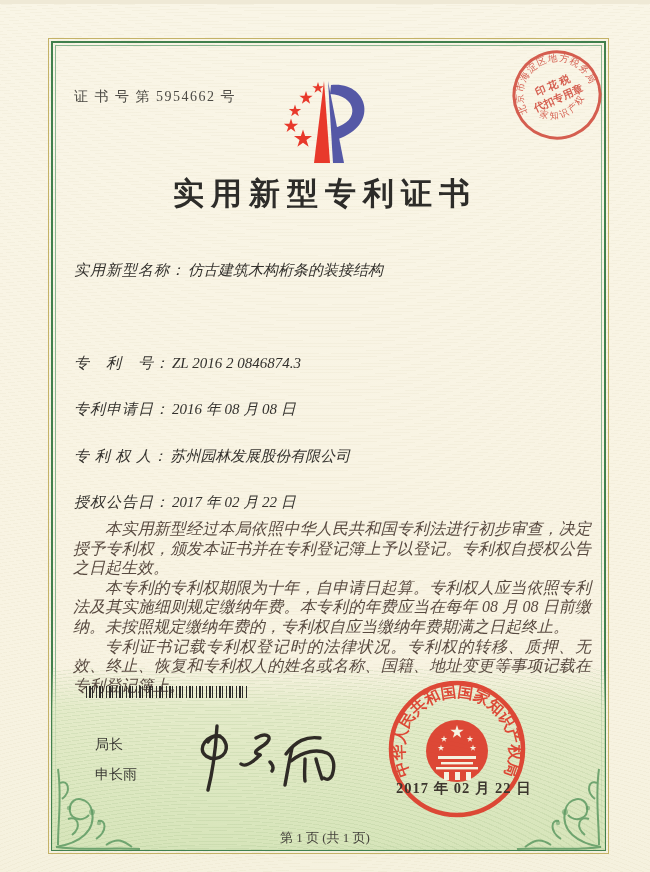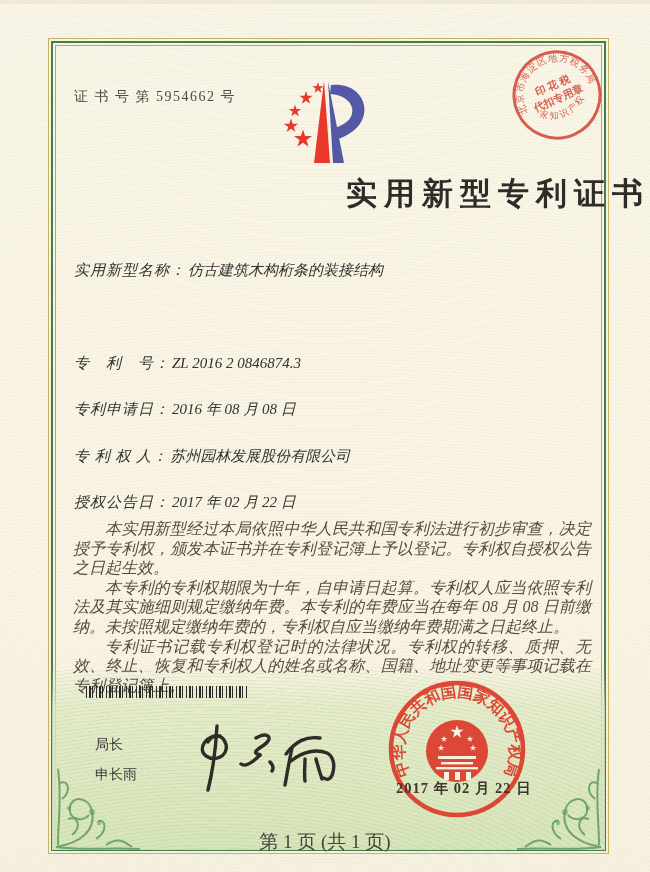--- a/index.html
+++ b/index.html
@@ -18,37 +18,37 @@
     border:2px solid #41804d;}
   .frame-inner{position:absolute; left:2px; top:2px; right:2px; bottom:2px;
     border:1px solid #8cb791;}
   
   .green-zone{position:absolute; left:52px; top:664px; right:45px; bottom:26px; z-index:1;
     background:
       repeating-radial-gradient(ellipse 700px 300px at 30% 150%, rgba(130,165,105,0.13) 0 2px, rgba(0,0,0,0) 2px 8px),
       linear-gradient(180deg, rgba(223,234,197,0) 0%, rgba(222,233,194,0.75) 22%, rgba(213,228,184,0.95) 100%);}
   .abs{position:absolute; z-index:3;}
   .cert-no{left:74px; top:84px; font-size:14px; color:#4c4a44; letter-spacing:1.5px;}
-  .title{left:0; right:0; top:169px; text-align:right; font-size:31px; font-weight:bold;
+  .title{left:0; right:0; top:169px; text-align:center; font-size:31px; font-weight:bold;
     color:#2d2c29; letter-spacing:7px;}
   .field-row{left:74px; width:470px; font-size:15px; color:#33312d; white-space:nowrap;font-style:italic;}
   .field-row .lbl{letter-spacing:1px;}
   .field-row .val{margin-left:2px;}
   .paras{left:73px; top:515px; width:518px; font-size:16px; line-height:19.6px;
     color:#584a40; font-style:italic; text-align:justify; z-index:3;}
   .paras p{margin:0; text-indent:2em;}
   .barcode{left:86px; top:682px; width:163px; height:12px; z-index:4;
     background:repeating-linear-gradient(90deg,#2b2a28 0 1px,rgba(0,0,0,0) 1px 3px,#2b2a28 3px 5px,rgba(0,0,0,0) 5px 6px,#2b2a28 6px 7px,rgba(0,0,0,0) 7px 10px);}
   .director{left:95px; top:726px; font-size:14px; color:#3b3a35; line-height:30px; z-index:4;}
   .sig-svg{left:186px; top:714px; z-index:4;}
   .seal-svg{left:386px; top:674px; z-index:4; opacity:0.92;}
   .seal-date{left:396px; top:775px; font-size:14.5px; font-weight:bold; color:#3c362e;
     letter-spacing:1px; z-index:5;}
   .stamp-svg{left:498px; top:32px; z-index:4; opacity:0.85;}
-  .footer{left:0; right:0; top:825px; text-align:center; font-size:19px; color:#45433c; z-index:3;}
+  .footer{left:0; right:0; top:825px; text-align:center; font-size:13px; color:#45433c; z-index:3;}
   .corner-l{left:52px; top:735px; z-index:2;}
   .corner-r{right:45px; top:735px; z-index:2; transform:scaleX(-1);}
   .logo-svg{left:276px; top:71px; z-index:3;}
 </style>
 </head>
 <body>
 
 <div id="page">
 
   <div class="frame-outer">

